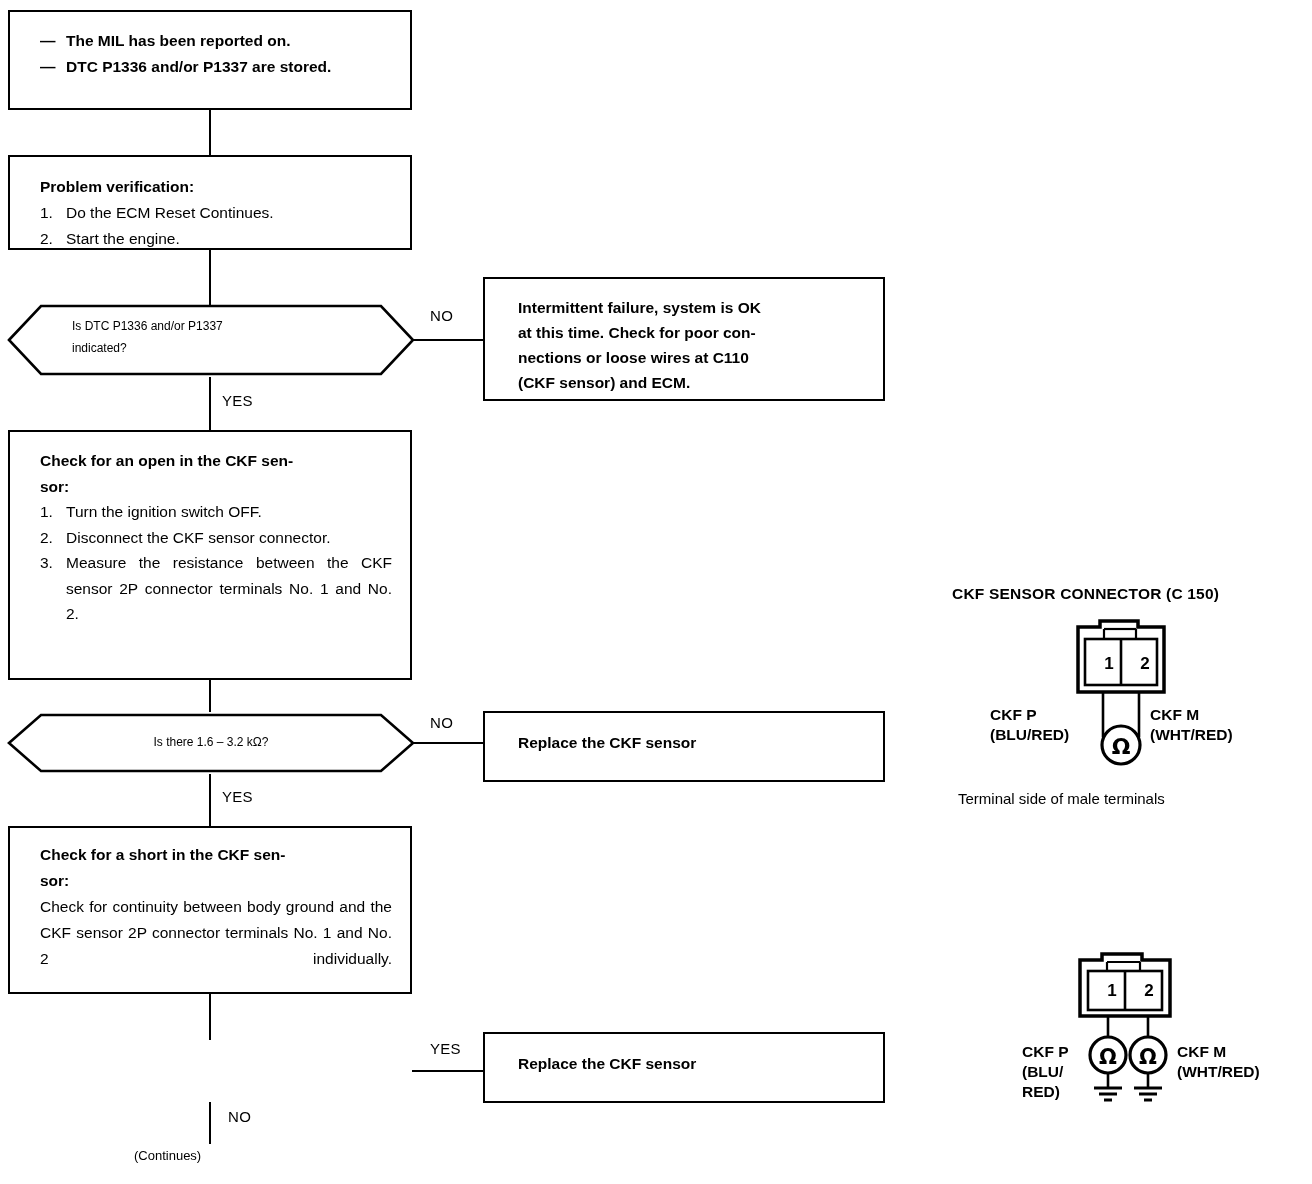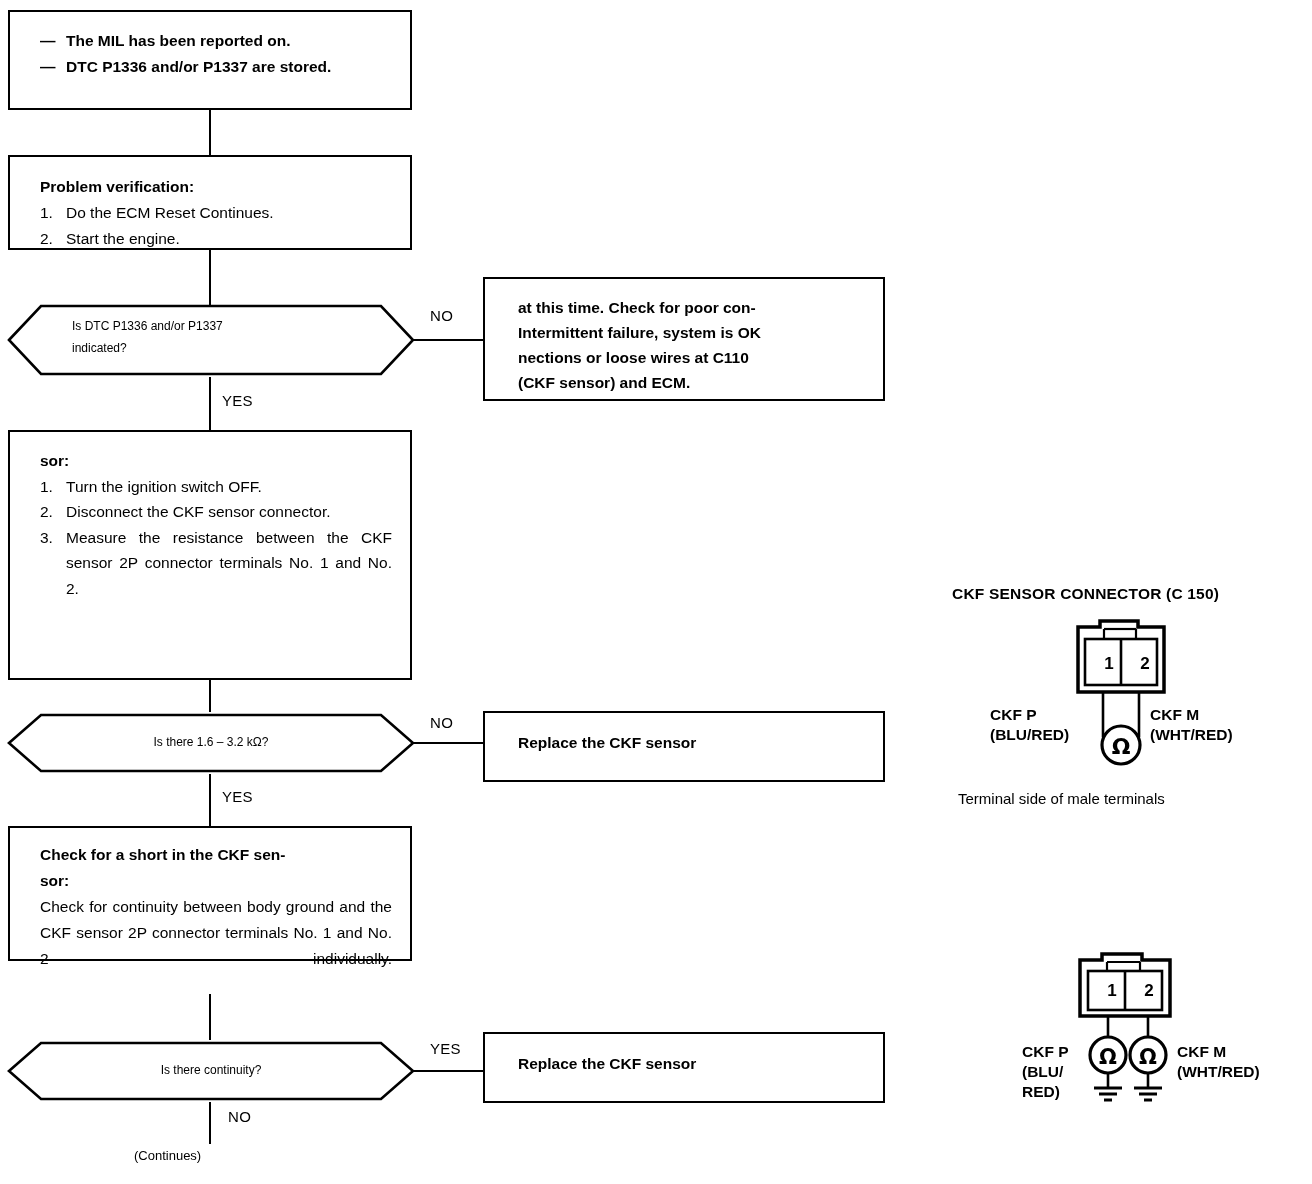--- a/index.html
+++ b/index.html
@@ -115,32 +115,33 @@
     </svg>
     <div class="hextext" style="left:66px;top:12px;width:310px;">Is DTC P1336 and/or P1337
 indicated?</div>
   </div>
 
   <div class="hline" style="left:412px;top:339px;width:72px;"></div>
   <div class="branch-label" style="left:430px;top:307px;">NO</div>
 
   <div class="box" style="left:483px;top:277px;width:402px;height:124px;">
     <div class="txt bold" style="left:33px;top:16px;right:10px;line-height:25px;">
+      <div>Intermittent failure, system is OK</div>
       <div>at this time. Check for poor con-</div>
-      <div>Intermittent failure, system is OK</div>
       <div>nections or loose wires at C110</div>
       <div>(CKF sensor) and ECM.</div>
     </div>
   </div>
 
   <div class="vline" style="left:209px;top:377px;height:53px;"></div>
   <div class="branch-label" style="left:222px;top:392px;">YES</div>
 
   <div class="box" style="left:8px;top:430px;width:404px;height:250px;">
     <div class="txt" style="left:30px;top:16px;right:18px;line-height:25.5px;">
+      <div class="bold">Check for an open in the CKF sen-</div>
       <div class="bold">sor:</div>
       <div class="li">
         <span class="num">1.</span>
         <span>Turn the ignition switch OFF.</span>
       </div>
       <div class="li">
         <span class="num">2.</span>
         <span>Disconnect the CKF sensor connector.</span>
       </div>
       <div class="li just">
@@ -162,36 +163,30 @@
   <div class="hline" style="left:412px;top:742px;width:72px;"></div>
   <div class="branch-label" style="left:430px;top:714px;">NO</div>
 
   <div class="box" style="left:483px;top:711px;width:402px;height:71px;">
     <div class="txt bold" style="left:33px;top:18px;">Replace the CKF  sensor</div>
   </div>
 
   <div class="vline" style="left:209px;top:774px;height:52px;"></div>
   <div class="branch-label" style="left:222px;top:788px;">YES</div>
 
-  <div class="box" style="left:8px;top:826px;width:404px;height:135px;">
+  <div class="box" style="left:8px;top:826px;width:404px;height:168px;">
     <div class="txt" style="left:30px;top:14px;right:18px;line-height:26px;">
       <div class="bold">Check for a short in the CKF sen-</div>
       <div class="bold">sor:</div>
       <div class="just">Check for continuity between body ground and the CKF sensor 2P connector terminals No. 1 and No. 2 individually.</div>
     </div>
   </div>
 
   <div class="vline" style="left:209px;top:994px;height:46px;"></div>
 
-  <div class="hex" style="left:6px;top:1040px;width:410px;height:62px;">
-    <svg width="410" height="62" viewBox="0 0 410 62">
-      <polygon points="3,31 35,3 375,3 407,31 375,59 35,59" fill="#ffffff" stroke="#000000" stroke-width="2.6"></polygon>
-    </svg>
-    <div class="hextext" style="left:40px;top:19px;width:330px;text-align:center;">Is there continuity?</div>
-  </div>
 
   <div class="hline" style="left:412px;top:1070px;width:72px;"></div>
   <div class="branch-label" style="left:430px;top:1040px;">YES</div>
 
   <div class="box" style="left:483px;top:1032px;width:402px;height:71px;">
     <div class="txt bold" style="left:33px;top:18px;">Replace the CKF  sensor</div>
   </div>
 
   <div class="vline" style="left:209px;top:1102px;height:42px;"></div>
   <div class="branch-label" style="left:228px;top:1108px;">NO</div>

